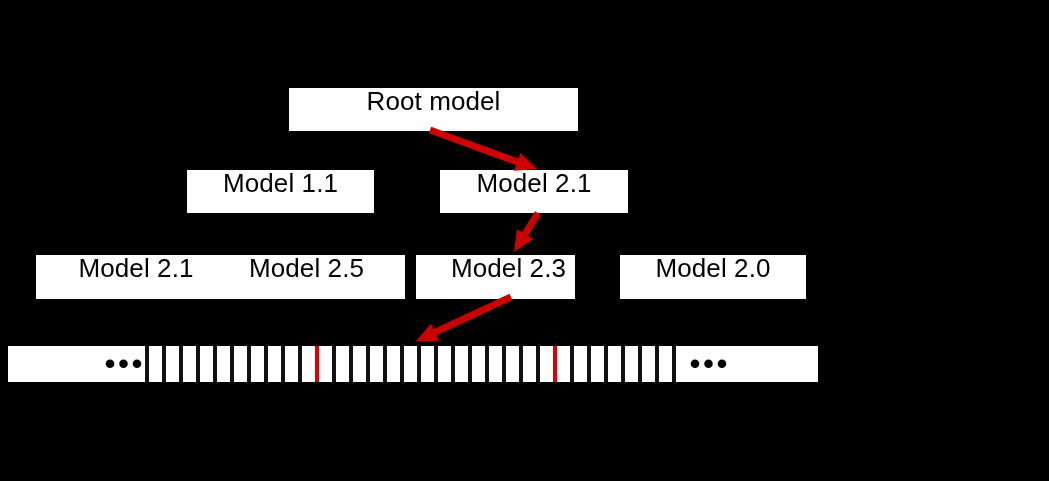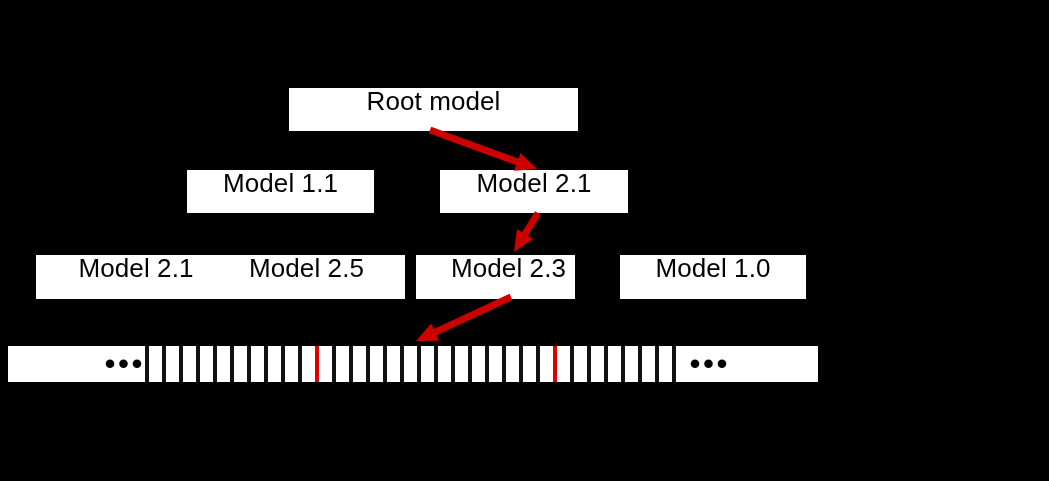--- a/index.html
+++ b/index.html
@@ -84,21 +84,21 @@
       <div class="node-box" style="left: 0px; top: 255px; width: 200px; height: 44px; margin-left: 36px;">
         <span>Model 2.1</span>
       </div>
       <div class="node-box" style="left: 208px; top: 255px; width: 197px; height: 44px;">
         <span>Model 2.5</span>
       </div>
       <div class="node-box" style="left: 416px; top: 255px; width: 159px; height: 44px; padding-left: 26px;">
         <span>Model 2.3</span>
       </div>
       <div class="node-box" style="left: 620px; top: 255px; width: 186px; height: 44px;">
-        <span>Model 1.0</span>
+        <span>Model 2.0</span>
       </div>
     </div>
 
   <div id="data-strip" style="left: 8px; top: 346px; width: 810px; height: 36px;">
     <div class="ellipsis" id="left-ellipsis" style="left: 92px; width: 50px;">•••</div>
     <div class="ellipsis" id="right-ellipsis" style="left: 677px; width: 50px;">•••</div>
   <div class="tick tick-black" style="left: 137px;"></div>
       <div class="tick tick-black" style="left: 154px;"></div>
       <div class="tick tick-black" style="left: 171px;"></div>
       <div class="tick tick-black" style="left: 188px;"></div>

